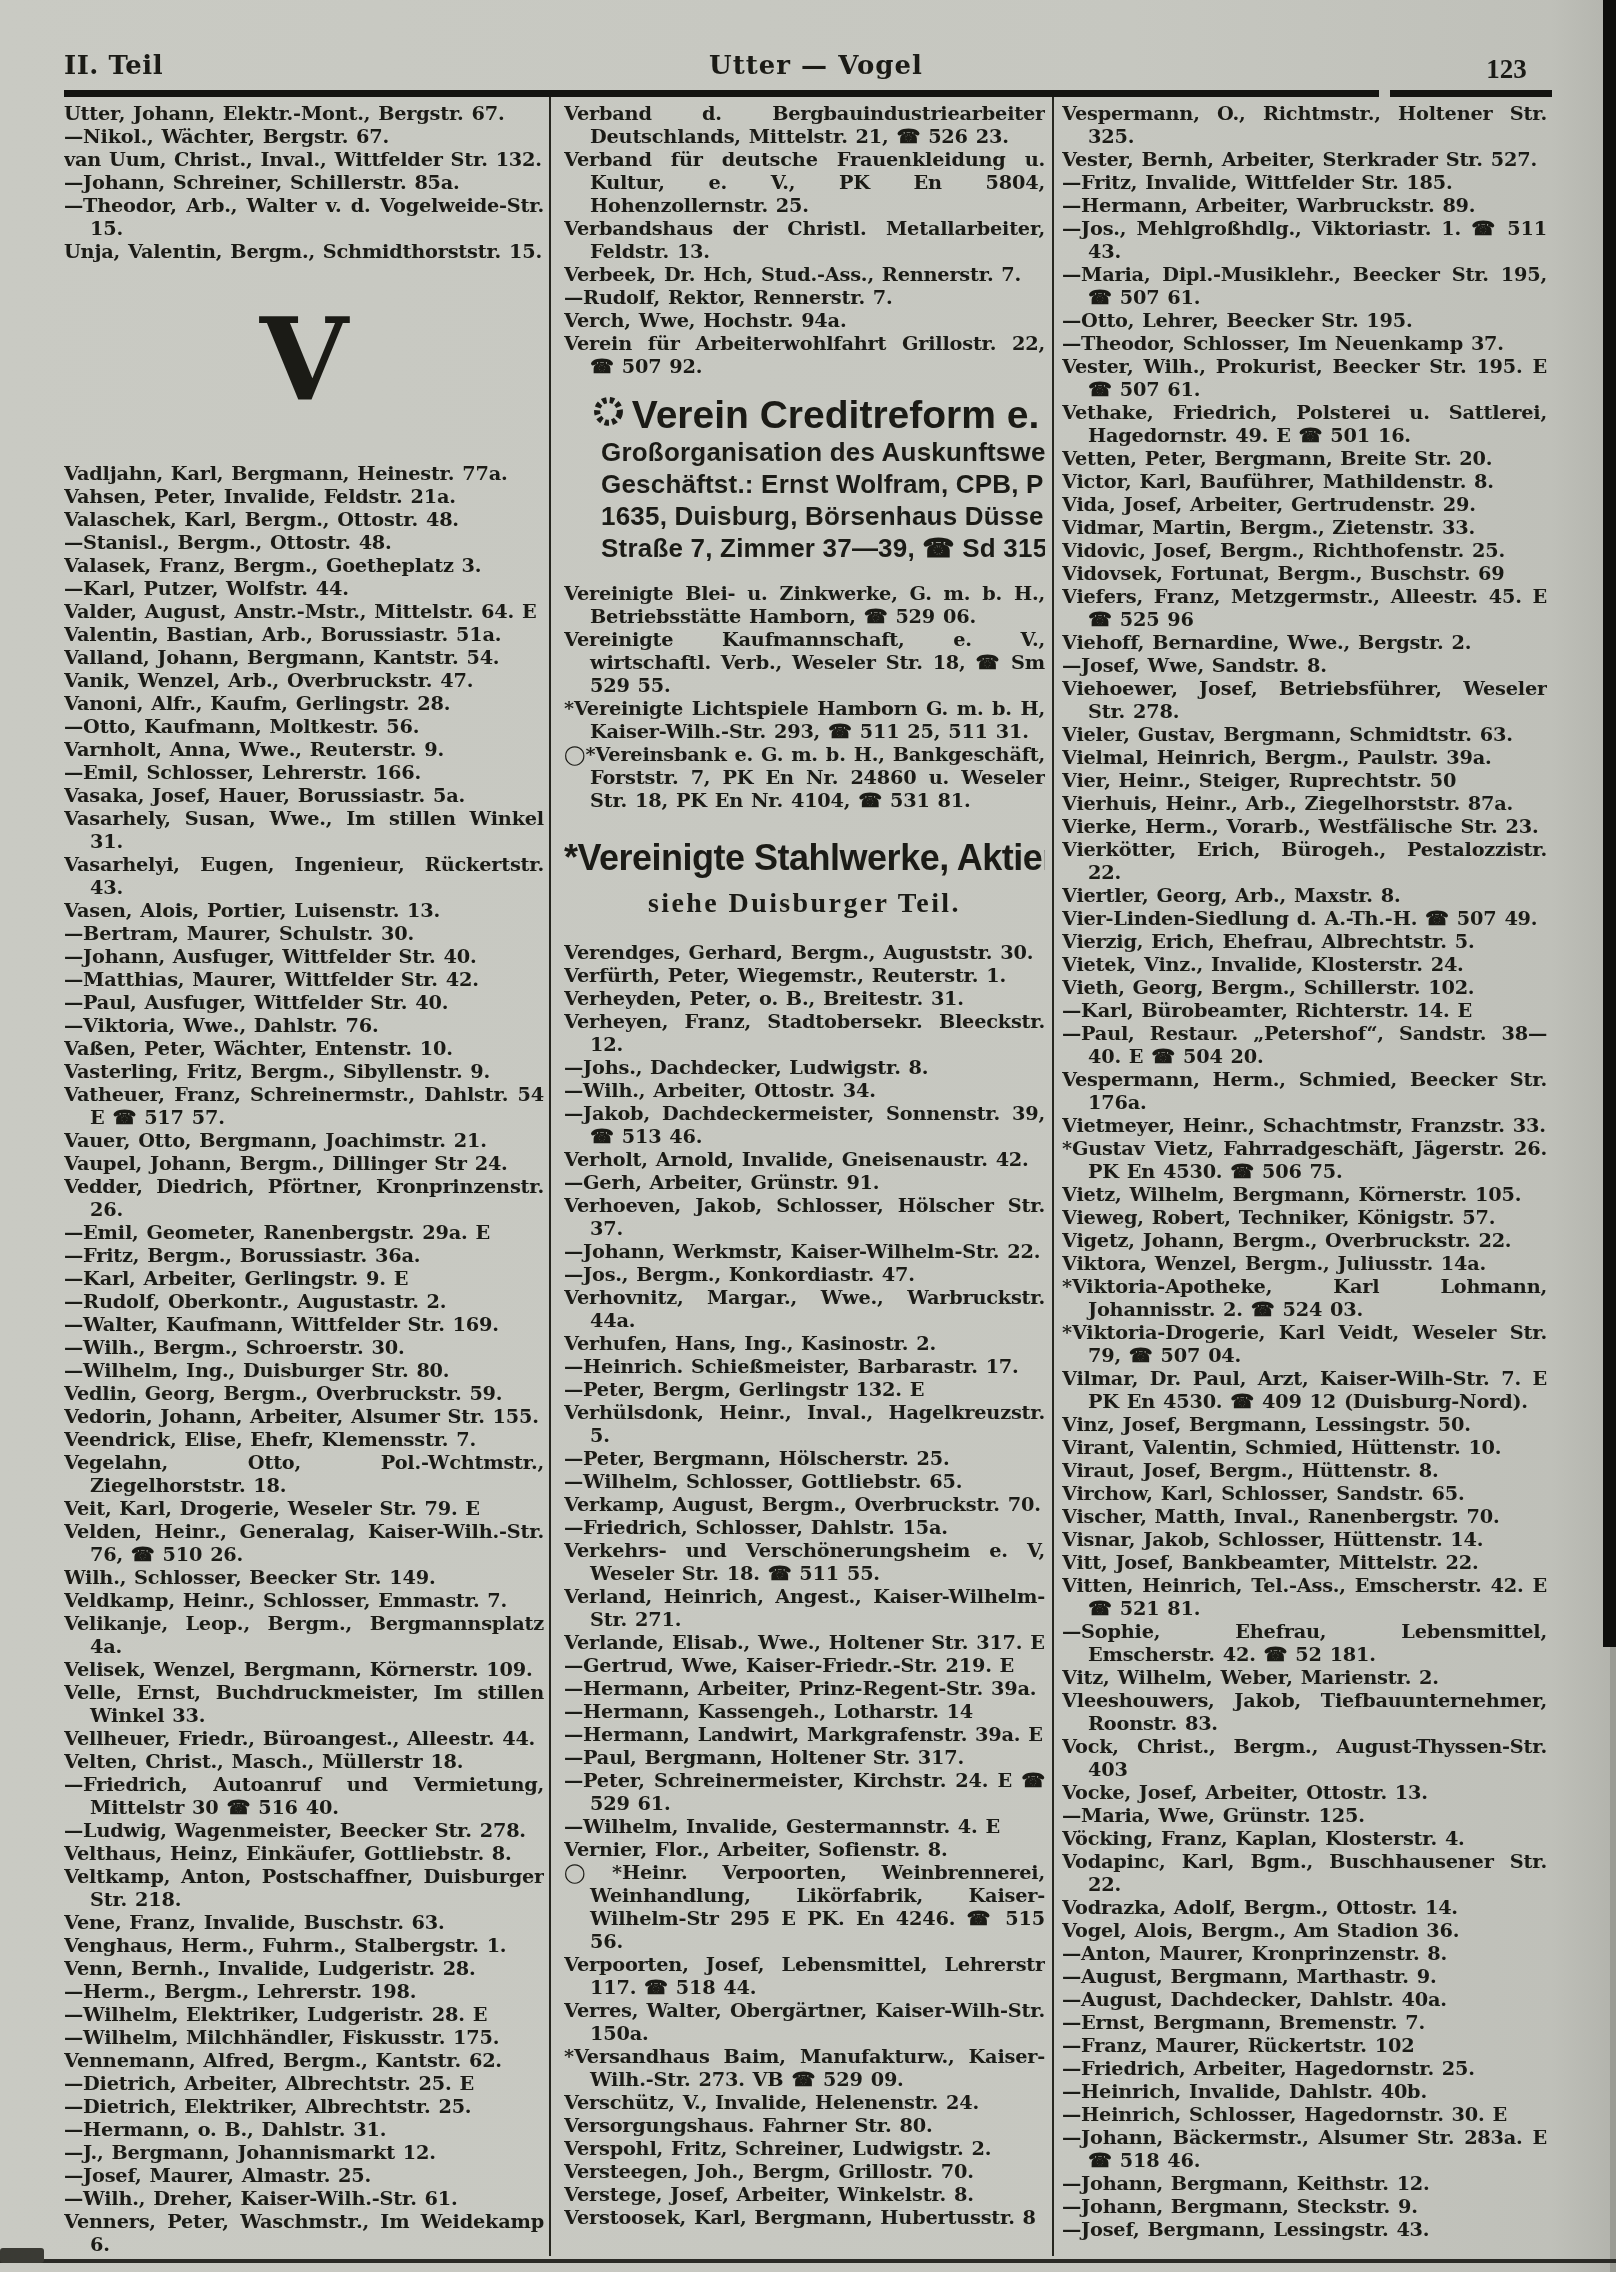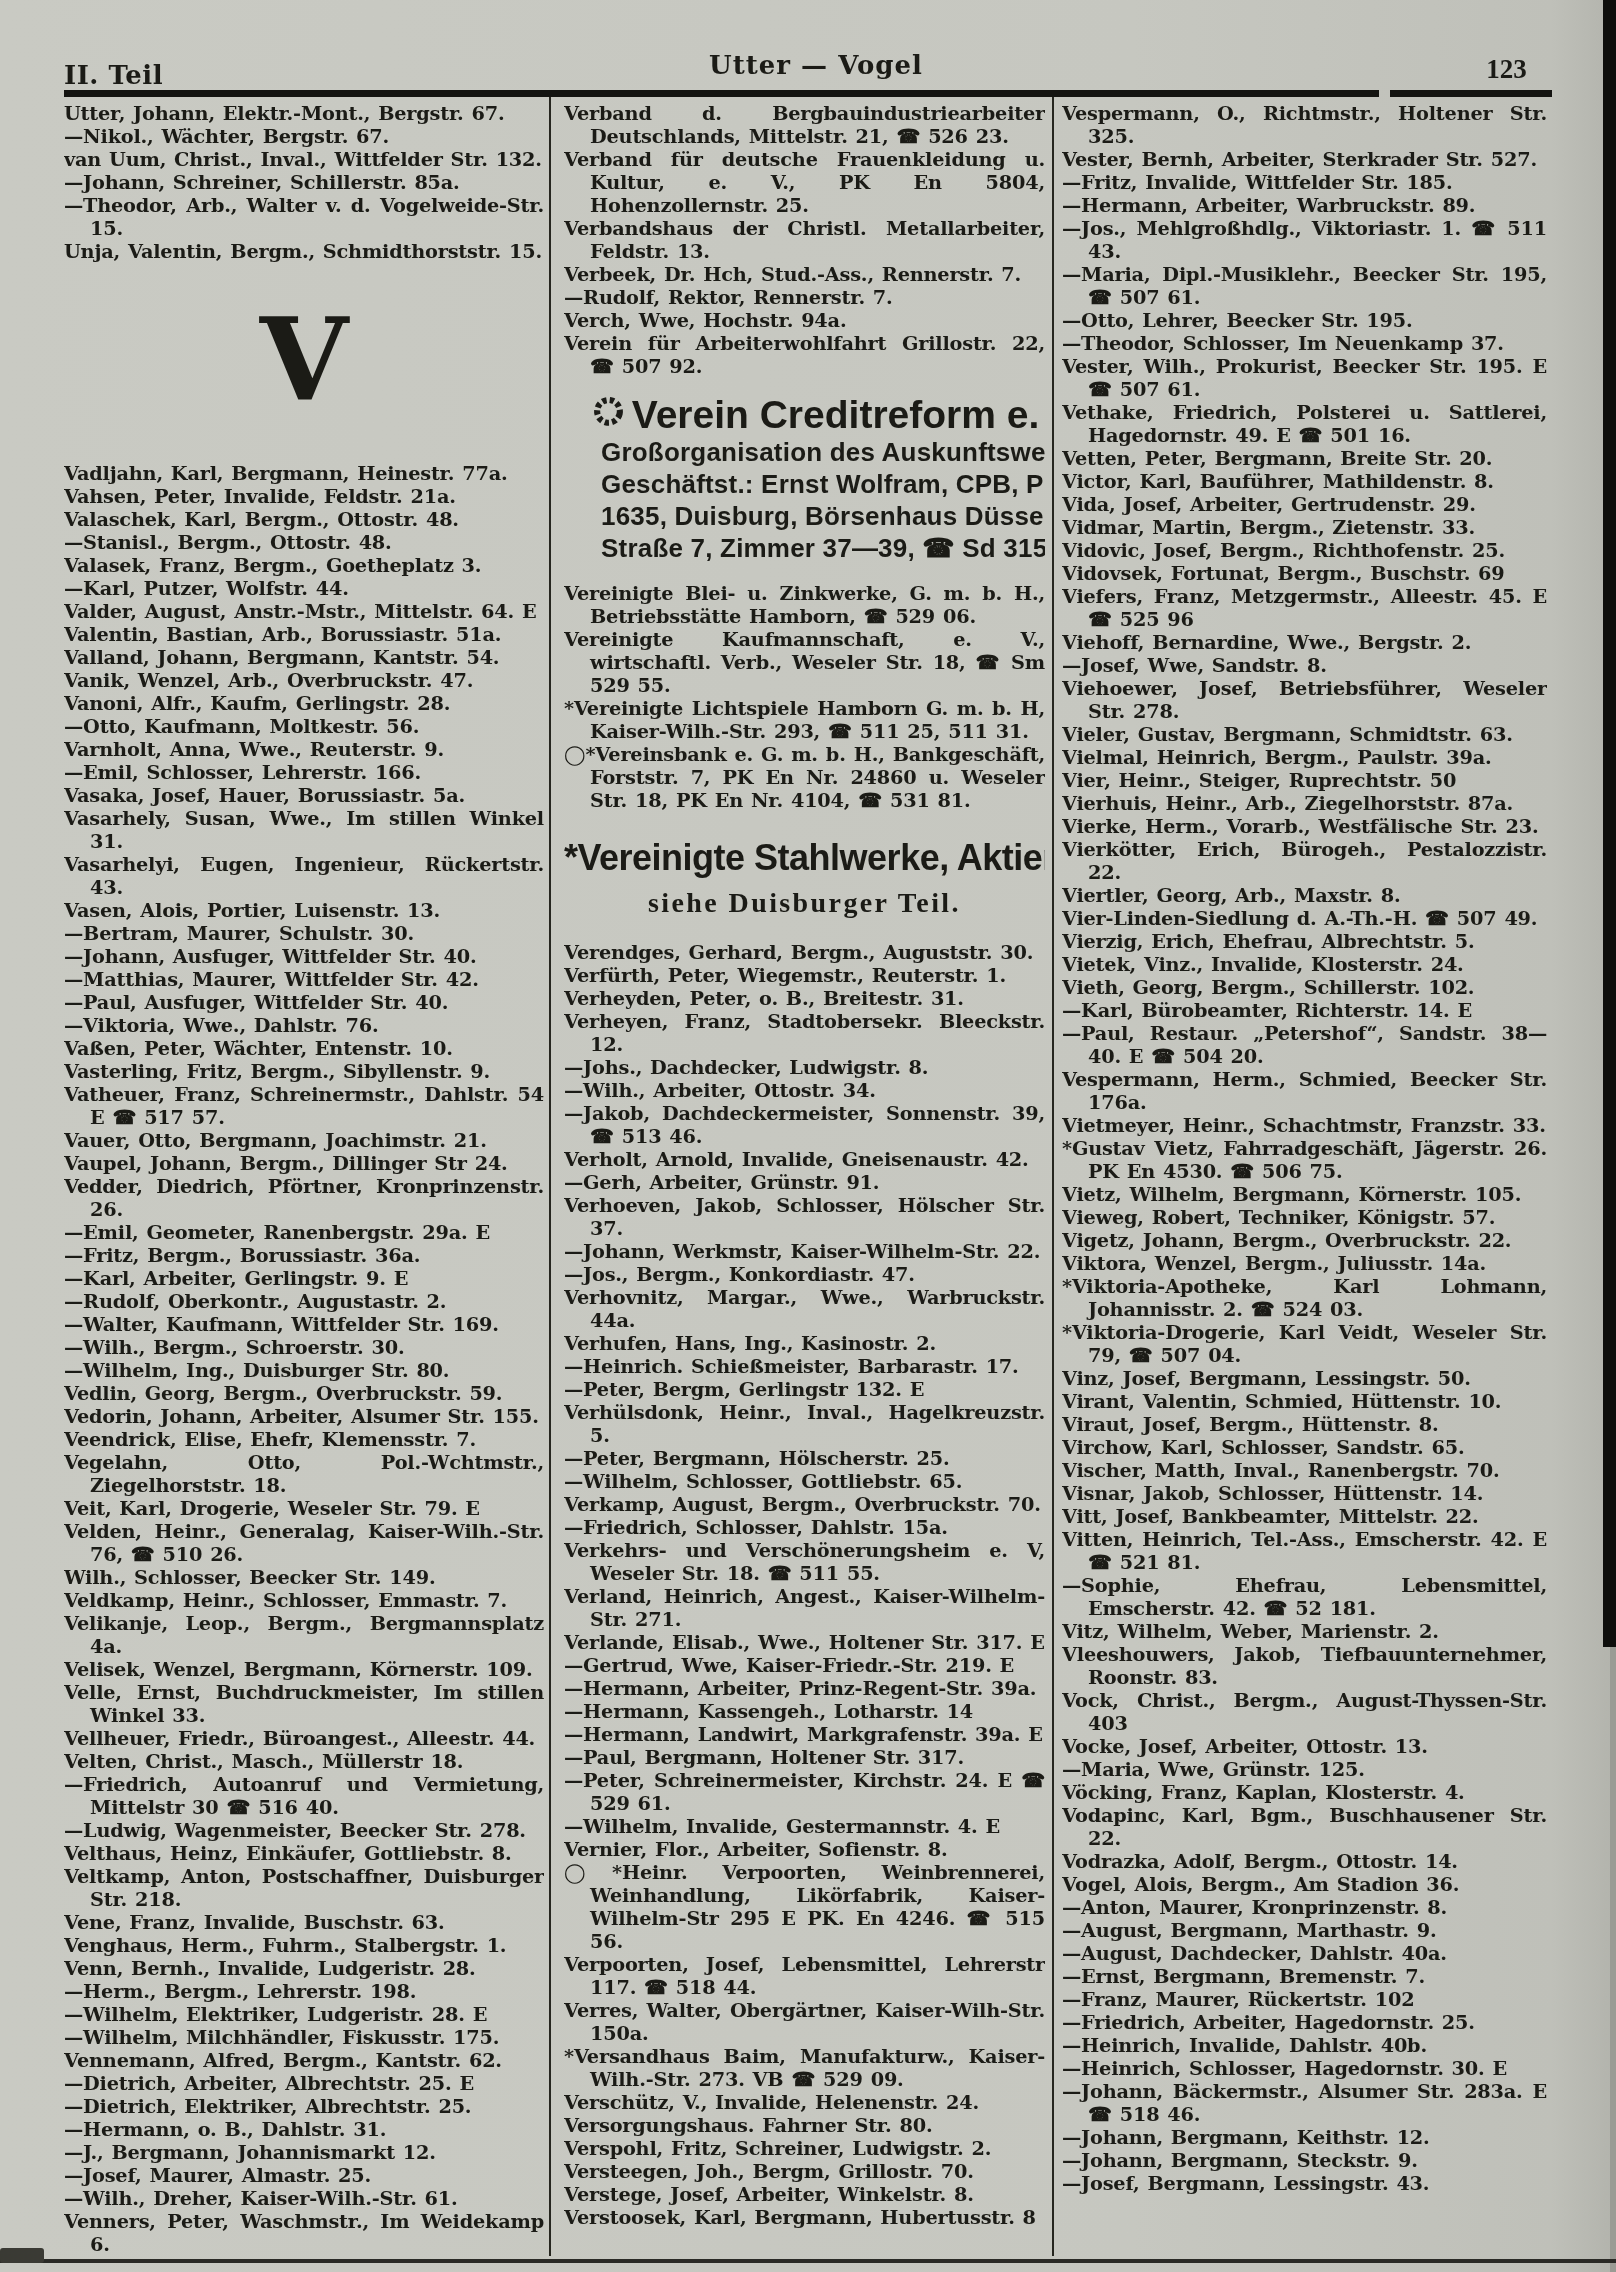--- a/index.html
+++ b/index.html
@@ -11,21 +11,21 @@
     font-family:"DejaVu Serif", serif;
     color:#1b1b16;
   }
   
   .scan-edge-right{position:absolute;right:0;top:0;width:12.6px;height:1647px;background:#0e0e0c;}
   .scan-edge-right-soft{position:absolute;right:0;top:1647px;width:5.8px;height:626px;background:#9a9b94;}
   .scan-edge-bottom{position:absolute;left:0;top:2259px;width:1616px;height:3.9px;background:#2a2a26;}
   .scan-blot{position:absolute;left:0;top:2248px;width:44px;height:15.4px;background:#3a3a34;border-radius:2.9px;}
 
   
-  .hdr-left{position:absolute;left:64px;top:50px;font-size:26px;font-weight:bold;letter-spacing:0.5px;margin-top:10px;}
+  .hdr-left{position:absolute;left:64px;top:50px;font-size:26px;font-weight:bold;letter-spacing:0.5px;}
   .hdr-center{position:absolute;left:0;width:1616px;top:50px;text-align:center;font-size:26px;font-weight:bold;letter-spacing:1px;padding-left:8px;}
   .hdr-right{position:absolute;left:1460px;top:46px;width:93px;text-align:center;font-size:27px;font-weight:bold;font-family:"Liberation Serif",serif;margin-top:8px;}
   .rule-main{position:absolute;left:64px;top:90px;width:1315px;height:6.8px;background:#141411;}
   .rule-page{position:absolute;left:1390px;top:90px;width:162px;height:6.8px;background:#141411;}
 
   
   .vrule{position:absolute;top:97px;height:2159px;width:1.9px;background:#26261f;}
   .vrule.v1{left:549px;}
   .vrule.v2{left:1052px;}
 
@@ -286,20 +286,21 @@
       <p class="entry">—Paul, Restaur. „Petershof“, Sandstr. 38—40. E ☎ 504 20.</p>
       <p class="entry">Vespermann, Herm., Schmied, Beecker Str. 176a.</p>
       <p class="entry">Vietmeyer, Heinr., Schachtmstr, Franzstr. 33.</p>
       <p class="entry">*Gustav Vietz, Fahrradgeschäft, Jägerstr. 26. PK En 4530. ☎ 506 75.</p>
       <p class="entry">Vietz, Wilhelm, Bergmann, Körnerstr. 105.</p>
       <p class="entry">Vieweg, Robert, Techniker, Königstr. 57.</p>
       <p class="entry">Vigetz, Johann, Bergm., Overbruckstr. 22.</p>
       <p class="entry">Viktora, Wenzel, Bergm., Juliusstr. 14a.</p>
       <p class="entry">*Viktoria-Apotheke, Karl Lohmann, Johannisstr. 2. ☎ 524 03.</p>
       <p class="entry">*Viktoria-Drogerie, Karl Veidt, Weseler Str. 79, ☎ 507 04.</p>
+      <p class="entry">Vilmar, Dr. Paul, Arzt, Kaiser-Wilh-Str. 7. E PK En 4530. ☎ 409 12 (Duisburg-Nord).</p>
       <p class="entry">Vinz, Josef, Bergmann, Lessingstr. 50.</p>
       <p class="entry">Virant, Valentin, Schmied, Hüttenstr. 10.</p>
       <p class="entry">Viraut, Josef, Bergm., Hüttenstr. 8.</p>
       <p class="entry">Virchow, Karl, Schlosser, Sandstr. 65.</p>
       <p class="entry">Vischer, Matth, Inval., Ranenbergstr. 70.</p>
       <p class="entry">Visnar, Jakob, Schlosser, Hüttenstr. 14.</p>
       <p class="entry">Vitt, Josef, Bankbeamter, Mittelstr. 22.</p>
       <p class="entry">Vitten, Heinrich, Tel.-Ass., Emscherstr. 42. E ☎ 521 81.</p>
       <p class="entry">—Sophie, Ehefrau, Lebensmittel, Emscherstr. 42. ☎ 52 181.</p>
       <p class="entry">Vitz, Wilhelm, Weber, Marienstr. 2.</p>

